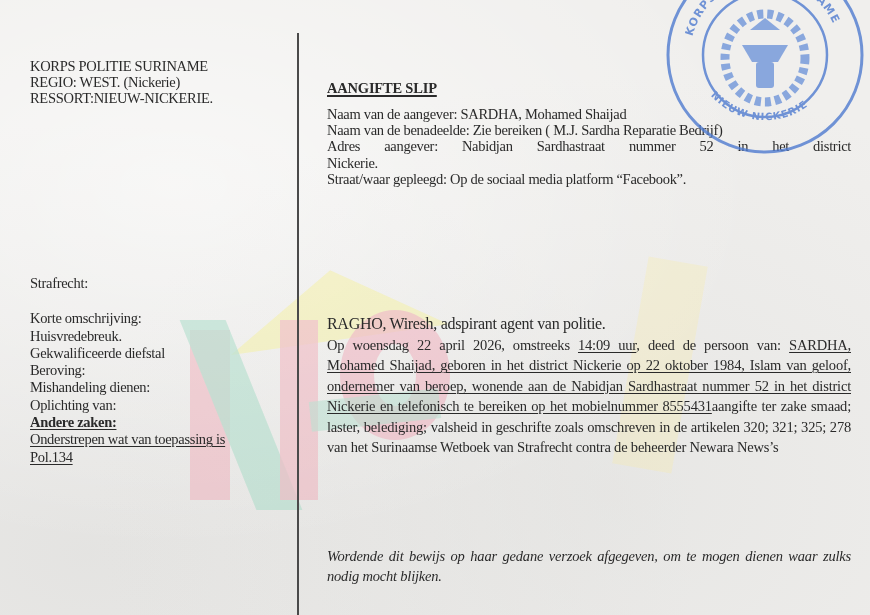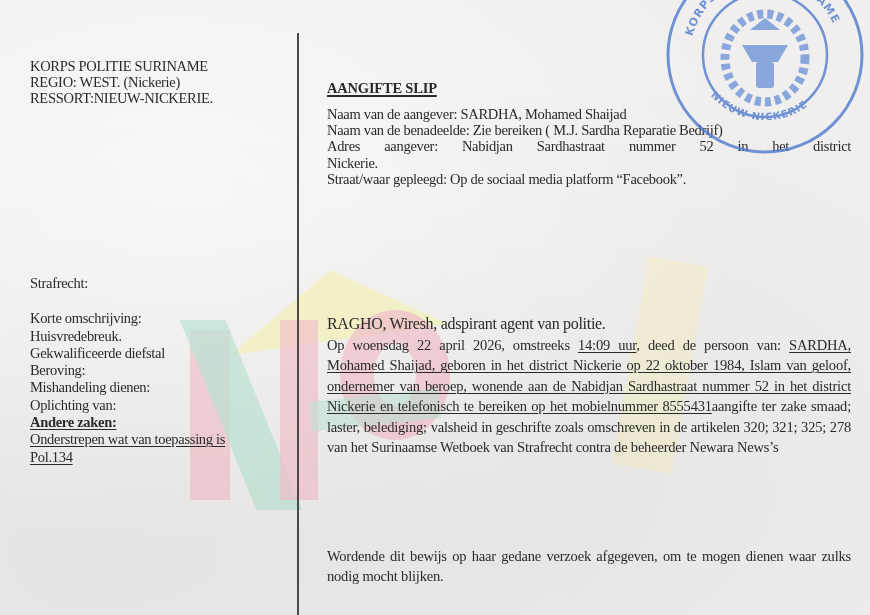--- a/index.html
+++ b/index.html
@@ -184,20 +184,21 @@
 
     .closing {
       position: absolute;
       left: 0;
       top: 546px;
       width: 524px;
       font-size: 14.5px;
       line-height: 20px;
       letter-spacing: -0.2px;
       text-align: justify;
+      font-style: italic;
     }
 
     
     .stamp {
       position: absolute;
       left: 660px;
       top: -50px;
       width: 210px;
       height: 210px;
       pointer-events: none;

